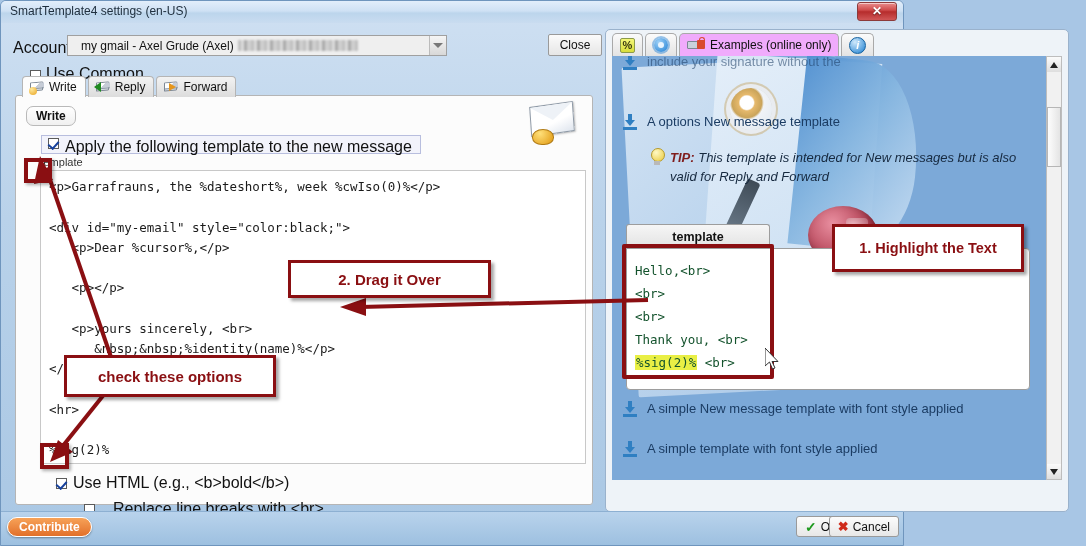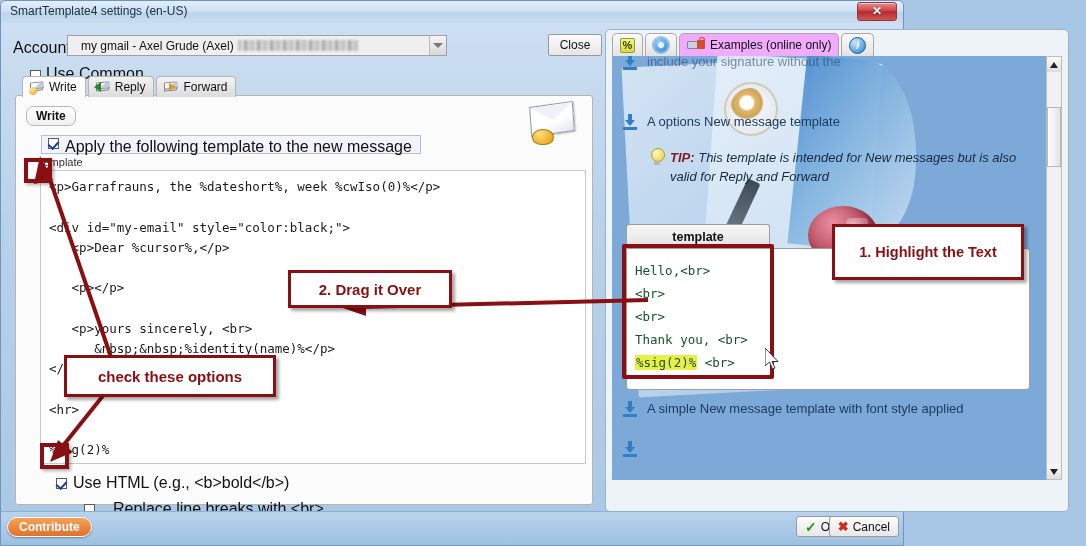--- a/index.html
+++ b/index.html
@@ -340,23 +340,23 @@
   .x-r{ color:#cf2b1b; font-weight:bold; font-size:13px; }
 
   
   #overlay{ position:absolute; left:0; top:0; width:1086px; height:546px; pointer-events:none; }
   .callout{
     position:absolute; background:#fff; border:3px solid #8a0f12;
     color:#8a0f12; font-weight:bold; font-size:15px;
     display:flex; align-items:center; justify-content:center;
     box-shadow:3px 3px 3px rgba(0,0,0,.35);
   }
-  #co-drag{ left:288px; top:270px; width:164px; height:38px; }
+  #co-drag{ left:288px; top:260px; width:203px; height:38px; }
   #co-check{ left:64px; top:355px; width:212px; height:42px; }
-  #co-hl{ left:832px; top:224px; width:192px; height:56px; font-size:14.5px; }
+  #co-hl{ left:832px; top:224px; width:192px; height:48px; font-size:14.5px; }
   .redbox{ position:absolute; border:4px solid #8a0f12; box-shadow:2px 2px 3px rgba(0,0,0,.3); }
   #rb-apply{ left:24px; top:158px; width:28px; height:25px; }
   #rb-html{ left:40px; top:443px; width:29px; height:26px; }
 </style>
 </head>
 <body>
 
 <div id="window">
 
   <div id="titlebar">
@@ -526,20 +526,21 @@
             <span class="base"></span>
           </span>
         <span class="ex-link">A simple New message template with font style applied</span>
       </div>
       <div class="ex-row" style="left:10px; top:385px; width:400px;">
         <span class="dl-icon">
             <span class="ar"></span>
             <span class="head"></span>
             <span class="base"></span>
           </span>
+        <span class="ex-link">A simple template with font style applied</span>
       </div>
 
     </div>
 
     <div id="ex-scroll">
       <div class="sb-btn" id="sb-up">
           <span class="tri-up"></span>
         </div>
       <div id="sb-thumb"></div>
       <div class="sb-btn" id="sb-down">

